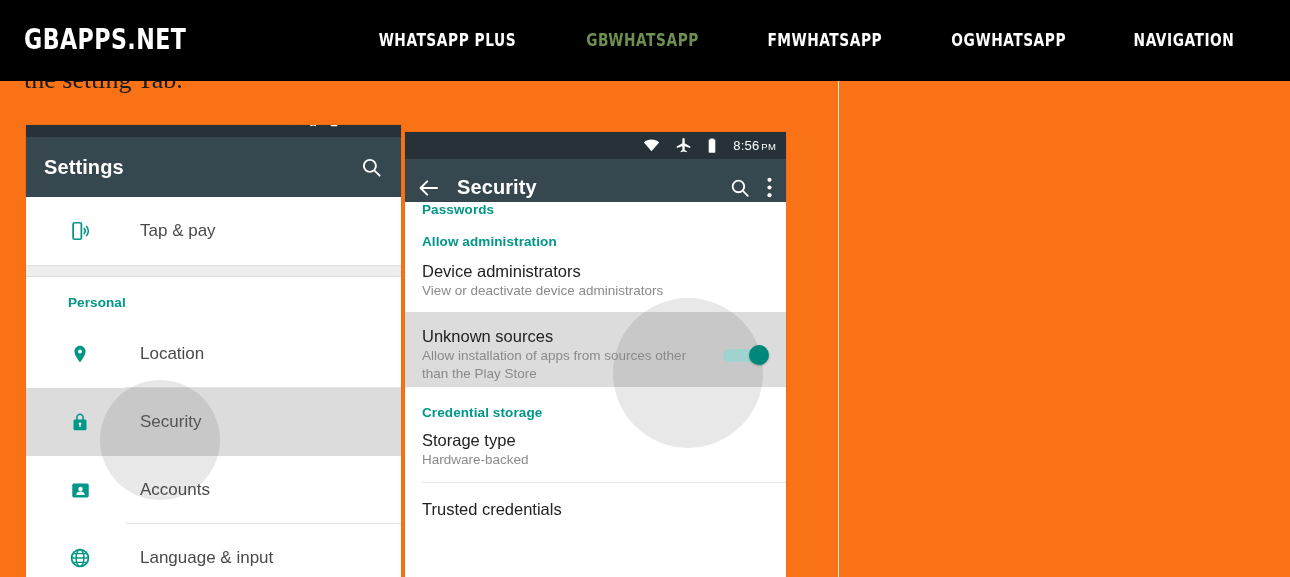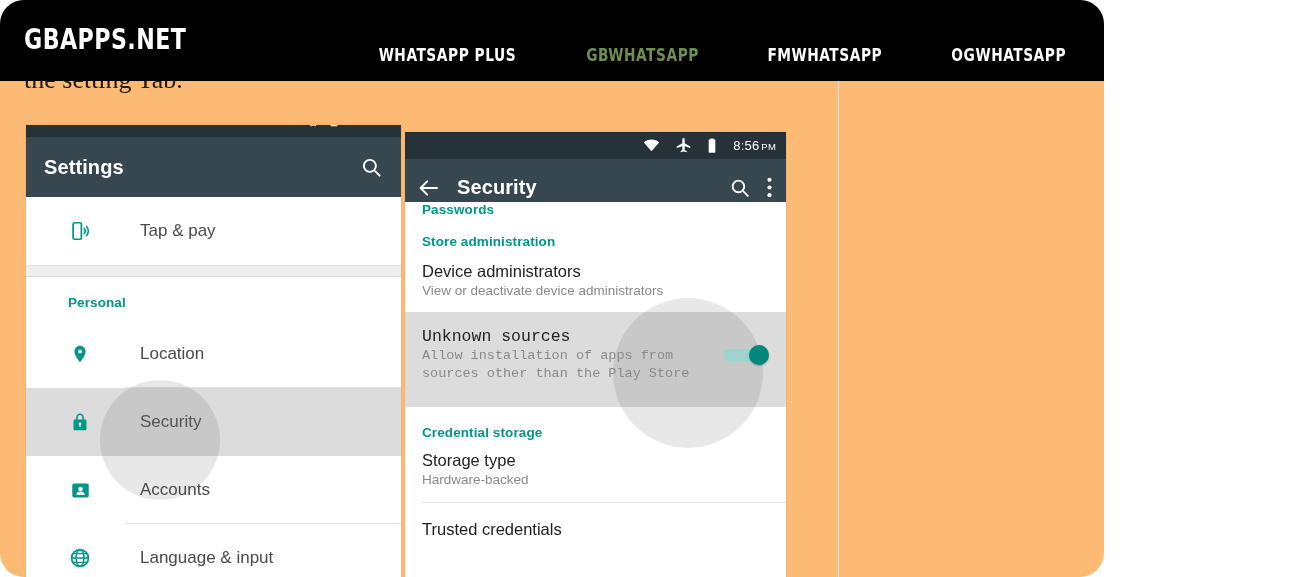--- a/index.html
+++ b/index.html
@@ -3,37 +3,37 @@
 <meta charset="utf-8">
 <title>GBApps.net — Security settings</title>
 <style>
   * { margin:0; padding:0; box-sizing:border-box; }
   html, body {
     width:1290px; height:577px;
     background:#ffffff;
     font-family:"Liberation Sans", sans-serif;
     overflow:hidden;
   }
-  #page { position:relative; width:1104px; height:577px; background:#fdba74; overflow:hidden;border-radius:24px; }
+  #page { position:relative; width:1290px; height:577px; background:#f97316; overflow:hidden; }
 
   
   #site-header {
     position:absolute; left:0; top:0; width:1290px; height:81px;
     background:#000; z-index:40;
   }
   #brand {
     position:absolute; left:24px; top:23px;
     font-family:"Liberation Sans Narrow","DejaVu Sans Condensed","Liberation Sans", sans-serif;
     font-weight:700; font-size:28px; letter-spacing:0.5px;
     color:#ffffff; line-height:34px;
     transform:scaleX(0.88); transform-origin:left center;
     white-space:nowrap;
   }
   #main-nav {
-    position:absolute; right:22px; top:44px;
+    position:absolute; right:22px; top:29px;
     display:flex; align-items:center; gap:0px;
     white-space:nowrap;
   }
   #main-nav .nav-item {
     font-family:"Liberation Sans Narrow","DejaVu Sans Condensed","Liberation Sans", sans-serif;
     font-weight:700; font-size:17px; letter-spacing:0.6px;
     color:#ffffff; line-height:22px;
     padding:0 28px; cursor:pointer;
     transform:scaleX(0.9); transform-origin:center;
   }
@@ -297,32 +297,32 @@
           <circle cx="2.5" cy="18.2" r="2.1" fill="#ffffff"></circle>
         </svg>
       </span>
     </div>
 
     <div class="list-body">
 
       <div class="r-sec sec-header" style="margin-top:-14px; padding-top:0; height:14px; overflow:hidden;">Passwords</div>
 
 
-      <div class="r-sec sec-header" style="padding-top:18px; padding-bottom:2px;">Store administration</div>
+      <div class="r-sec sec-header" style="padding-top:18px; padding-bottom:2px;">Allow administration</div>
 
       <div class="r-row">
         <div class="r-inner" style="padding-top:10px; padding-bottom:12px;">
           <div class="row-title-b">Device administrators</div>
           <div class="row-sub">View or deactivate device administrators</div>
         </div>
       </div>
 
       <div class="r-row" id="row-unknown">
         <span class="ripple" style="left:208px; top:-14px; width:150px; height:150px;"></span>
-        <div class="r-inner toggle-row" style="position:relative; padding-top:14px; padding-bottom:24px;font-family:Liberation Mono, monospace;">
+        <div class="r-inner toggle-row" style="position:relative; padding-top:14px; padding-bottom:4px;">
           <span class="tr-text" style="padding-right:14px;">
             <span class="row-title-b" style="display:block;">Unknown sources</span>
             <span class="row-sub" style="display:block; max-width:268px;">Allow installation of apps from sources other than the Play Store</span>
           </span>
           <span class="switch">
             <span class="track"></span>
             <span class="thumb"></span>
           </span>
         </div>
       </div>

